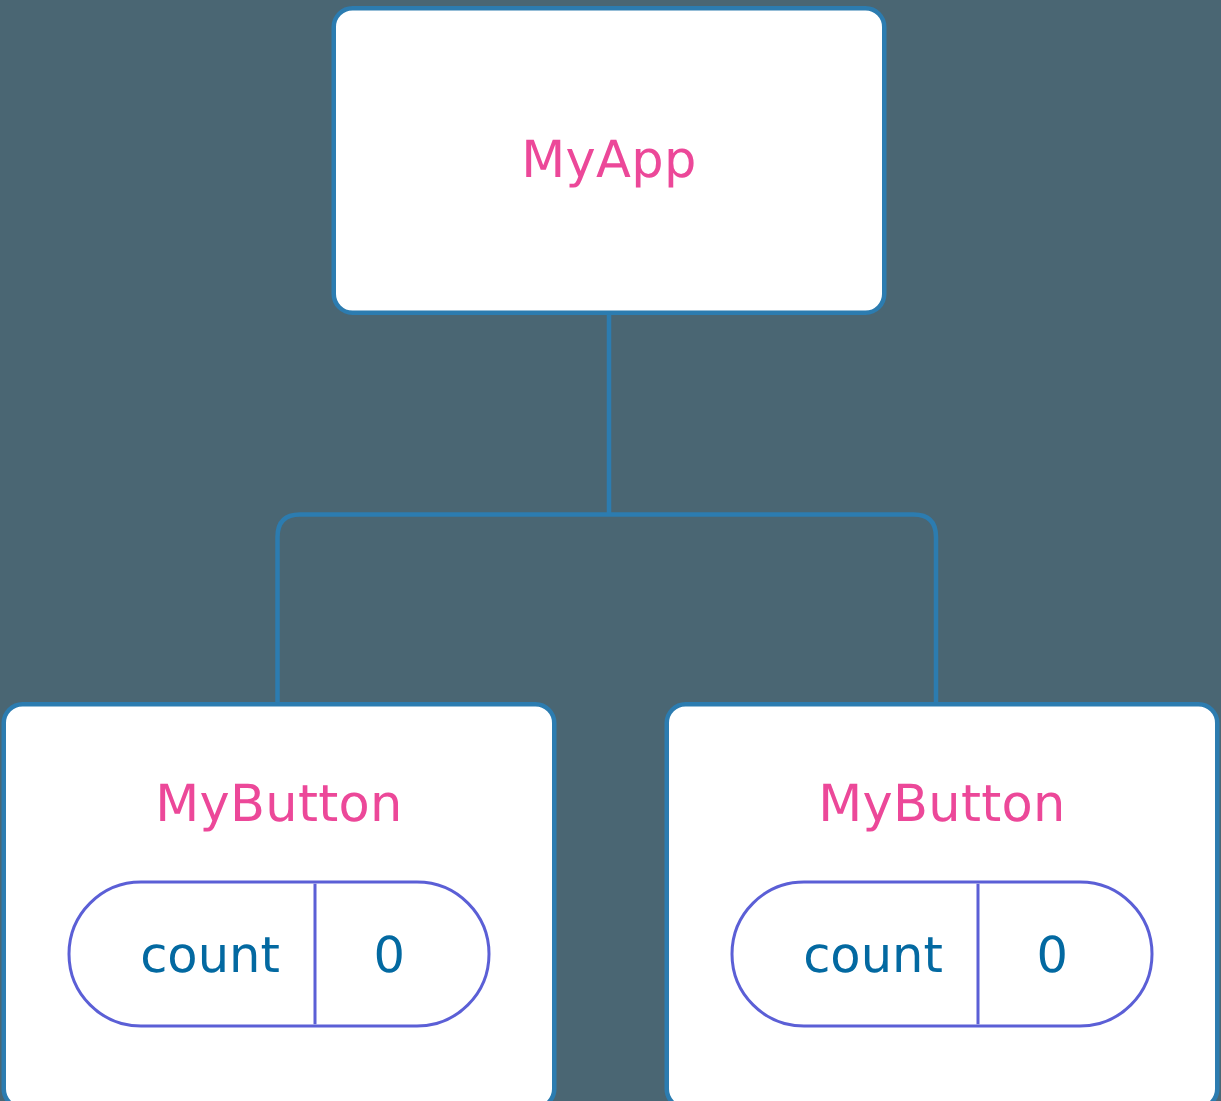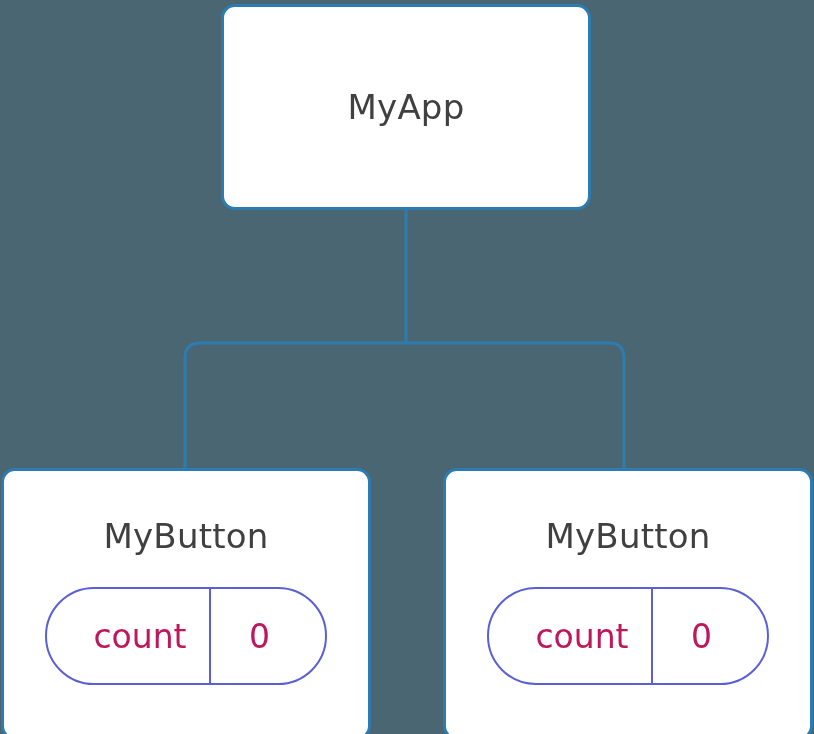--- a/index.html
+++ b/index.html
@@ -33,21 +33,21 @@
     box-sizing: border-box;
     background: #ffffff;
     border: 3px solid #2c7cb0;
     border-radius: 14px;
     display: flex;
     flex-direction: column;
     align-items: center;
     z-index: 2;
   }
   .node-title {
-    color: #404040;
+    color: #ec4899;
     font-size: 34px;
     line-height: 1;
     letter-spacing: 0.2px;
     white-space: nowrap;
   }
   
   #node-root {
     left: 221px;
     top: 4px;
     width: 370px;
@@ -77,21 +77,21 @@
     border-radius: 49px;
     box-sizing: border-box;
     background: transparent;
     overflow: hidden;
   }
   .pill-key,
   .pill-value {
     display: flex;
     align-items: center;
     justify-content: center;
-    color: #be185d;
+    color: #0369a1;
     font-size: 33px;
     line-height: 1;
     white-space: nowrap;
   }
   .pill-key {
     padding: 0 22px 0 46px;
   }
   .pill-value {
     padding: 0 42px 0 0;
     border-left: 2.5px solid #5b5fd6;

